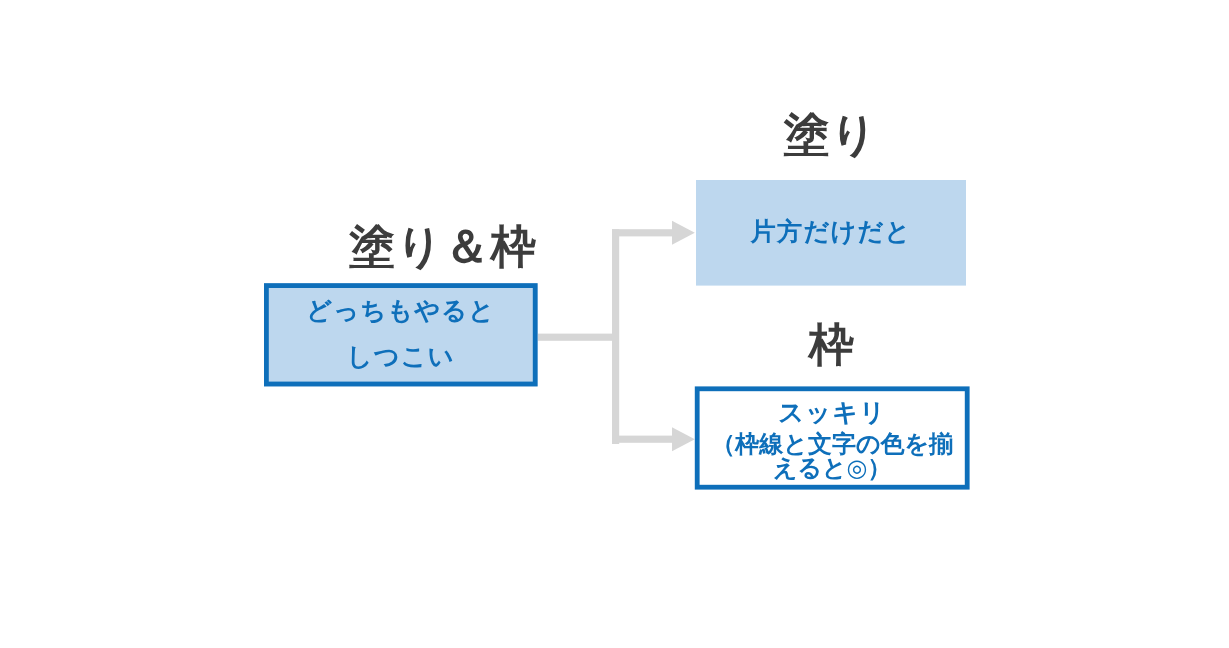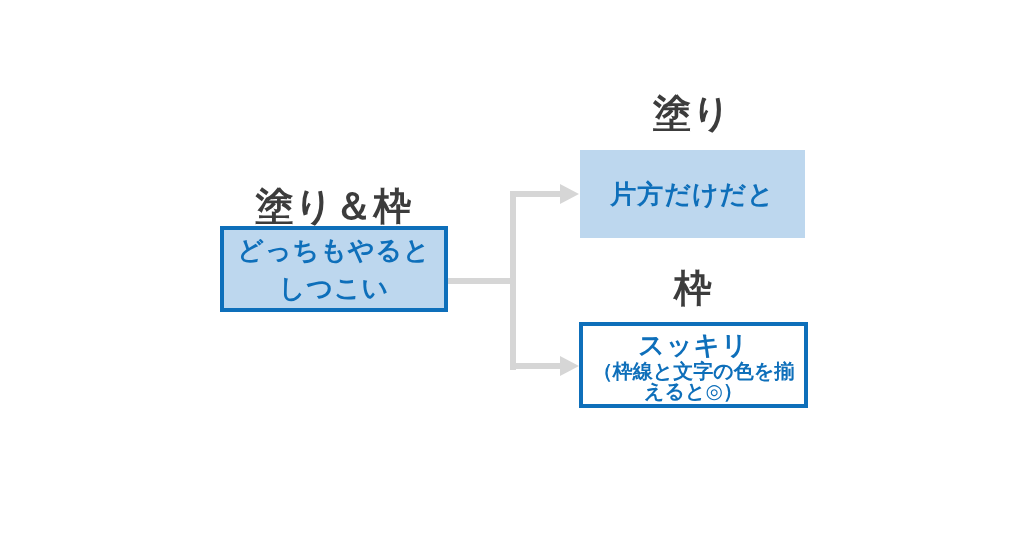--- a/index.html
+++ b/index.html
@@ -25,46 +25,46 @@
     position: absolute;
     display: flex;
     flex-direction: column;
     align-items: center;
     justify-content: center;
     text-align: center;
     font-weight: bold;
     color: #0e6fba;
   }
   .box .main-text {
-    font-size: 26px;
+    font-size: 21px;
     line-height: 38px;
     letter-spacing: 1px;
   }
   .box .sub-text {
     font-size: 20px;
     line-height: 20px;
     letter-spacing: 0px;
   }
   .box-source {
-    left: 220px; top: 226px; width: 228px; height: 86px;
+    left: 220px; top: 236px; width: 228px; height: 86px;
     background: #bdd7ee;
     border: 4px solid #0e6fba;
   }
   .box-fill {
     left: 580px; top: 150px; width: 225px; height: 88px;
     background: #bdd7ee;
     border: none;
   }
   .box-border {
     left: 579px; top: 322px; width: 229px; height: 86px;
     background: #ffffff;
     border: 4px solid #0e6fba;
   }
   .box-border .main-text { line-height: 32px; }
-  .label-source { left: 220px; top: 189px; width: 228px; }
+  .label-source { left: 220px; top: 189px; width: 228px; text-align: right; }
   .label-fill   { left: 580px; top: 96px;  width: 225px; }
   .label-border { left: 579px; top: 271px; width: 229px; }
   .conn {
     position: absolute;
     background: #d6d6d6;
   }
   .conn-stub     { left: 448px; top: 278px; width: 64px;  height: 6px; }
   .conn-vert     { left: 510px; top: 191px; width: 6px;   height: 179px; }
   .conn-top-h    { left: 510px; top: 191px; width: 51px;  height: 6px; }
   .conn-bottom-h { left: 510px; top: 363px; width: 51px;  height: 6px; }

